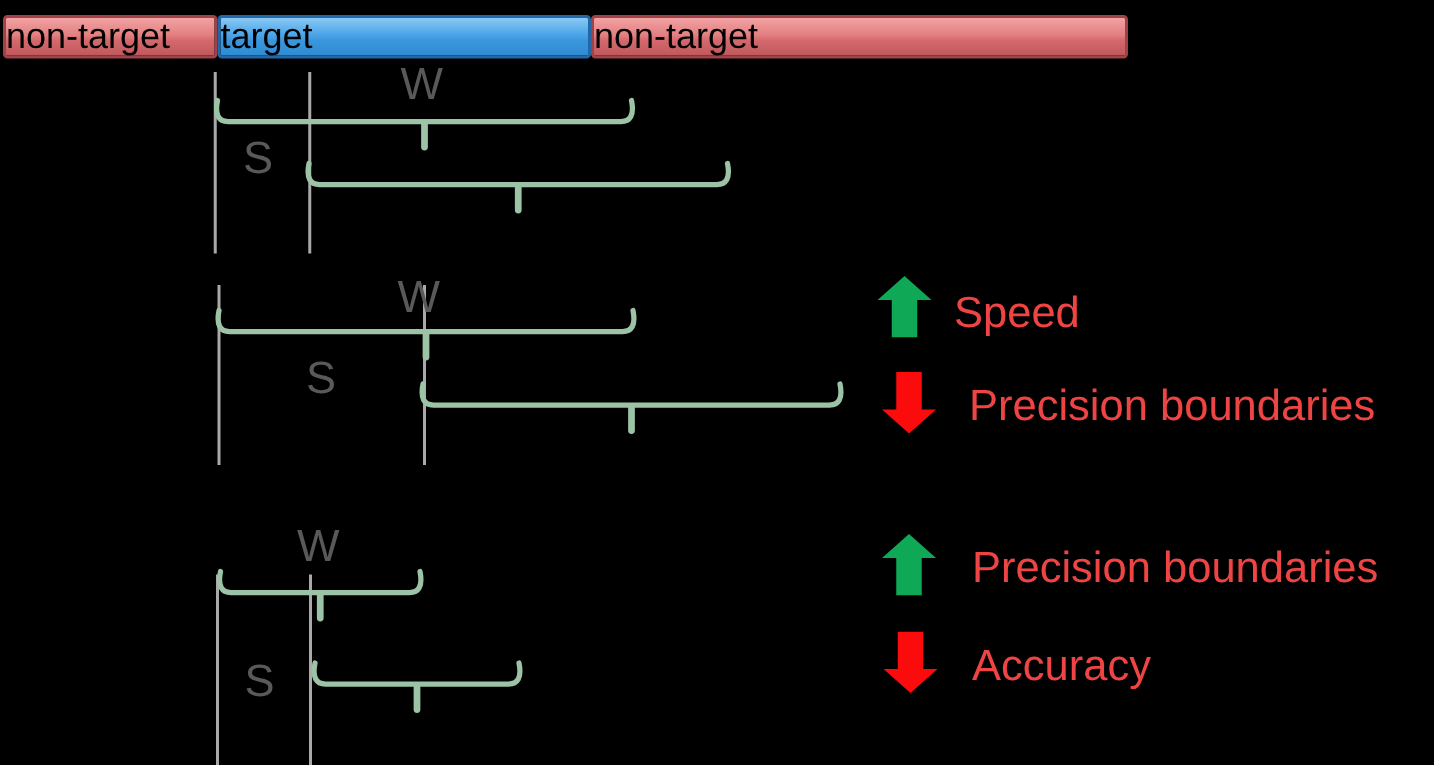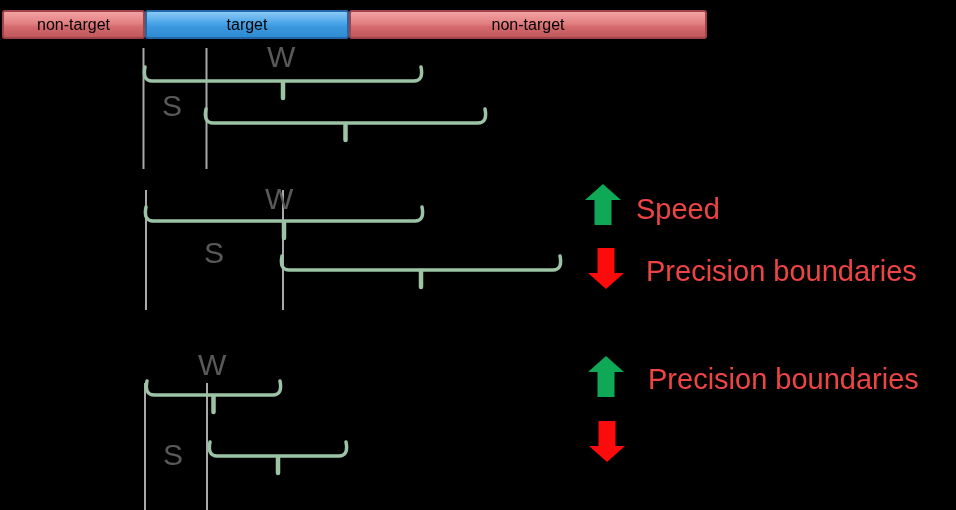--- a/index.html
+++ b/index.html
@@ -4,30 +4,30 @@
 <style>
   html,body{margin:0;padding:0;background:#000;}
   .canvas{
     position:relative;width:956px;height:510px;background:#000;overflow:hidden;
     font-family:"Liberation Sans", sans-serif;
   }
   
   .topbar{position:absolute;left:2px;top:10px;height:29px;display:flex;}
   .seg{
     box-sizing:border-box;height:29px;border-radius:3px;
-    display:flex;align-items:center;justify-content:center;
-    font-size:16px;color:#000;line-height:1;
+    display:flex;align-items:center;
+    font-size:24px;color:#000;line-height:1;
   }
   .seg.red{
     width:143px;
     background:linear-gradient(180deg,#F2A2A3 0%,#E28082 45%,#D4696D 60%,#BF585C 100%);
     border:2px solid #A04348;
   }
   .seg.blue{
-    width:204px;
+    width:249px;
     background:linear-gradient(180deg,#8AC9F4 0%,#4AA4E8 45%,#3B97DD 60%,#2F8BD2 100%);
     border:2px solid #2268A8;
   }
   .seg.red.last{width:358px;}
   
   svg.layer{position:absolute;left:0;top:0;}
   
   .glabel{
     position:absolute;color:#595959;font-size:30px;line-height:1;
     letter-spacing:1px;
@@ -96,14 +96,15 @@
   <div class="legend-label" style="left:646px;top:257px;">Precision boundaries</div>
 
   <svg class="arrow" style="left:588px;top:356px;" viewBox="0 0 36 41">
     <polygon points="18,0 36,16 26.5,16 26.5,41 9.5,41 9.5,16 0,16" fill="#0FA857"></polygon>
   </svg>
   <div class="legend-label" style="left:648px;top:365px;">Precision boundaries</div>
 
   <svg class="arrow" style="left:589px;top:421px;" viewBox="0 0 36 41">
     <polygon points="18,41 0,25 9.5,25 9.5,0 26.5,0 26.5,25 36,25" fill="#FB0B0B"></polygon>
   </svg>
+  <div class="legend-label" style="left:648px;top:430px;">Accuracy</div>
 
 </div>
 
 </body></html>

